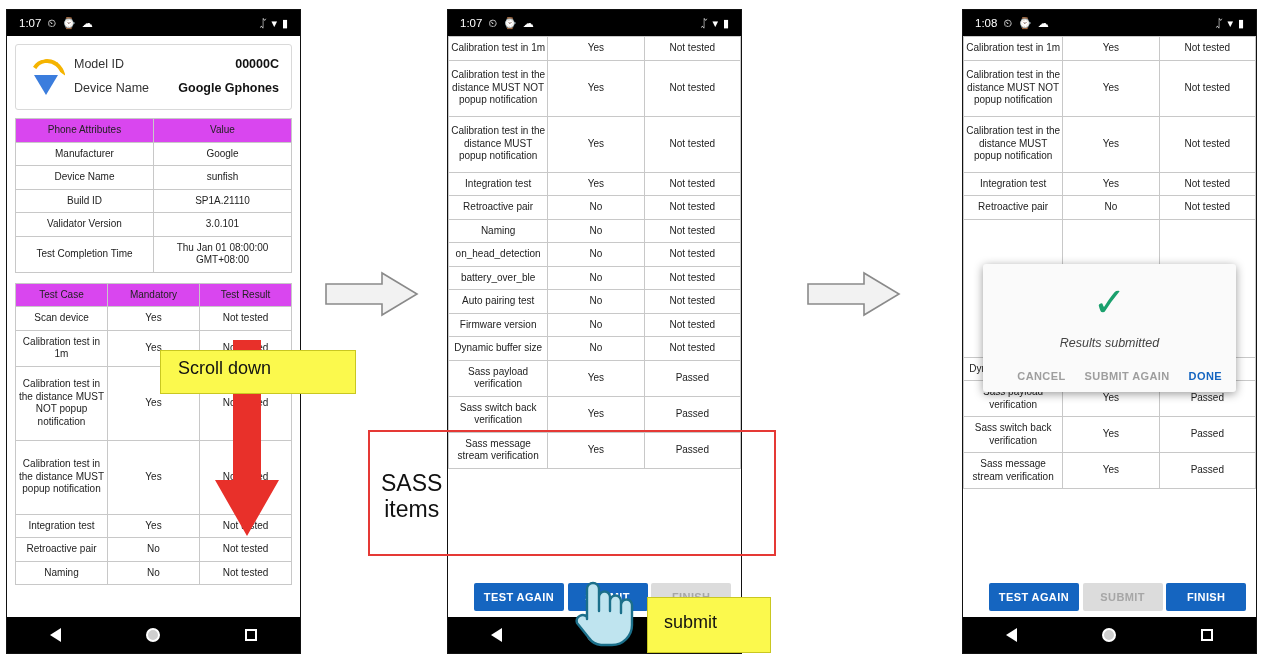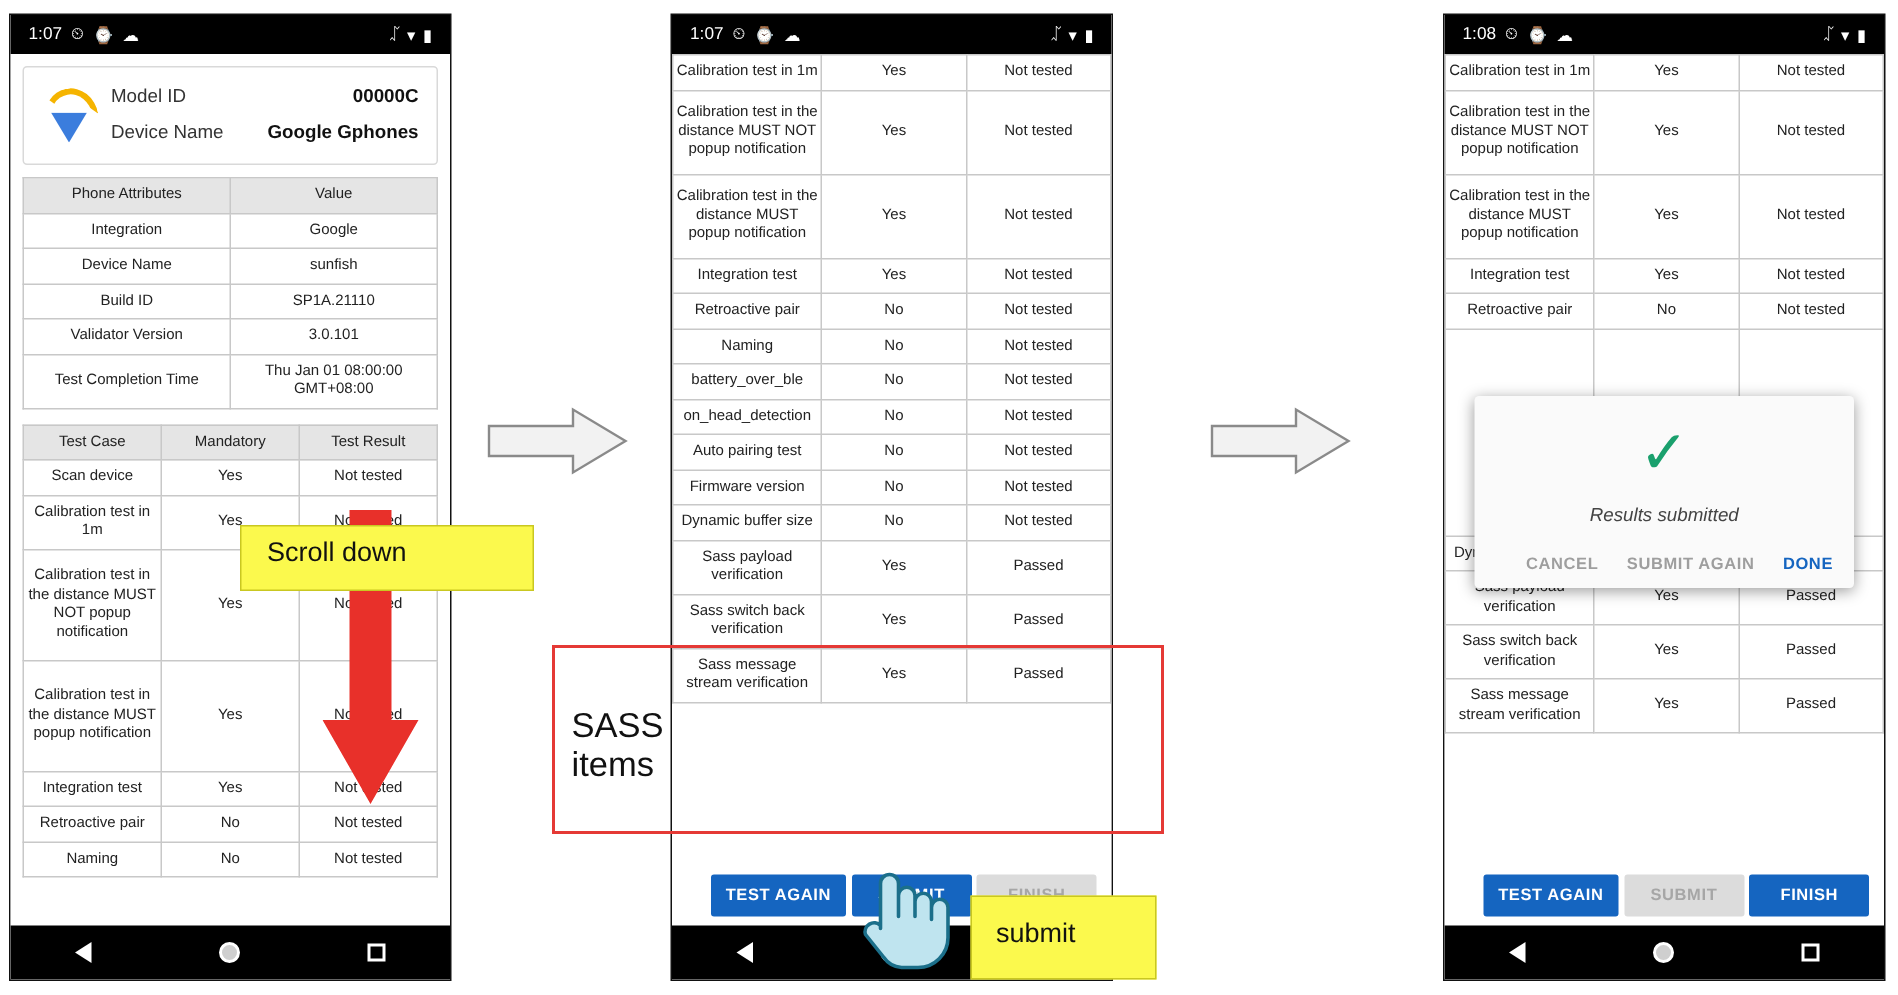--- a/index.html
+++ b/index.html
@@ -72,21 +72,21 @@
               line-height: 1.9; color: #222; text-align: right; }
   .card-row .k { color: #333; }
   .card-row .v2 { font-weight: bold; color: #111; }
 
   
   table.t { border-collapse: collapse; width: 100%; table-layout: fixed; }
   table.t td, table.t th {
     border: 1px solid #c8c8c8; font-size: 10px; text-align: center;
     padding: 5px 2px; color: #222; font-weight: normal; line-height: 1.25;
   }
-  .hdr td { background: #e5e5e5; color: #fff; font-size: 10px; padding: 7px 2px; }
+  .hdr td { background: #d946ef; color: #fff; font-size: 10px; padding: 7px 2px; }
   .tbl-wrap { margin: 4px 8px 0 8px; }
 
   
   .tbl-full { margin: 0; width: 100%; }
   .tbl-full td { padding: 8px 2px; }
 
   .dim td { color: #6f6f6f; }
 
   
   .btnrow {
@@ -121,21 +121,21 @@
   .annot-box {
     position: absolute; background: #fbf94d; border: 1px solid #c9c721;
   }
   .annot-text {
     position: absolute; font-size: 18px; color: #111; font-weight: normal;
   }
   .arrow-big { position: absolute; }
   .red-box {
     position: absolute; border: 2px solid #e53935; pointer-events: none;
   }
-  .side-label { position: absolute; font-size: 23px; color: #111; line-height: 1.15; }
+  .side-label { position: absolute; font-size: 23px; color: #111; line-height: 1.15; text-align: center; }
 </style>
 </head>
 <body>
 
 <div class="stage">
 
   <div class="phone" id="phone1">
     <div class="statusbar">
       <div class="sb-left">
         <span>1:07</span>
@@ -169,21 +169,21 @@
       </div>
 
       <div class="tbl-wrap">
         <table class="t">
           <tbody>
               <tr class="hdr">
             <td>Phone Attributes</td>
             <td>Value</td>
           </tr>
           <tr>
-            <td>Integration</td>
+            <td>Manufacturer</td>
             <td>Google</td>
           </tr>
           <tr>
             <td>Device Name</td>
             <td>sunfish</td>
           </tr>
           <tr>
             <td>Build ID</td>
             <td>SP1A.21110</td>
           </tr>
@@ -296,26 +296,26 @@
           <td>Retroactive pair</td>
           <td>No</td>
           <td>Not tested</td>
         </tr>
         <tr>
           <td>Naming</td>
           <td>No</td>
           <td>Not tested</td>
         </tr>
         <tr>
+          <td>on_head_detection</td>
+          <td>No</td>
+          <td>Not tested</td>
+        </tr>
+        <tr>
           <td>battery_over_ble</td>
-          <td>No</td>
-          <td>Not tested</td>
-        </tr>
-        <tr>
-          <td>on_head_detection</td>
           <td>No</td>
           <td>Not tested</td>
         </tr>
         <tr>
           <td>Auto pairing test</td>
           <td>No</td>
           <td>Not tested</td>
         </tr>
         <tr>
           <td>Firmware version</td>

